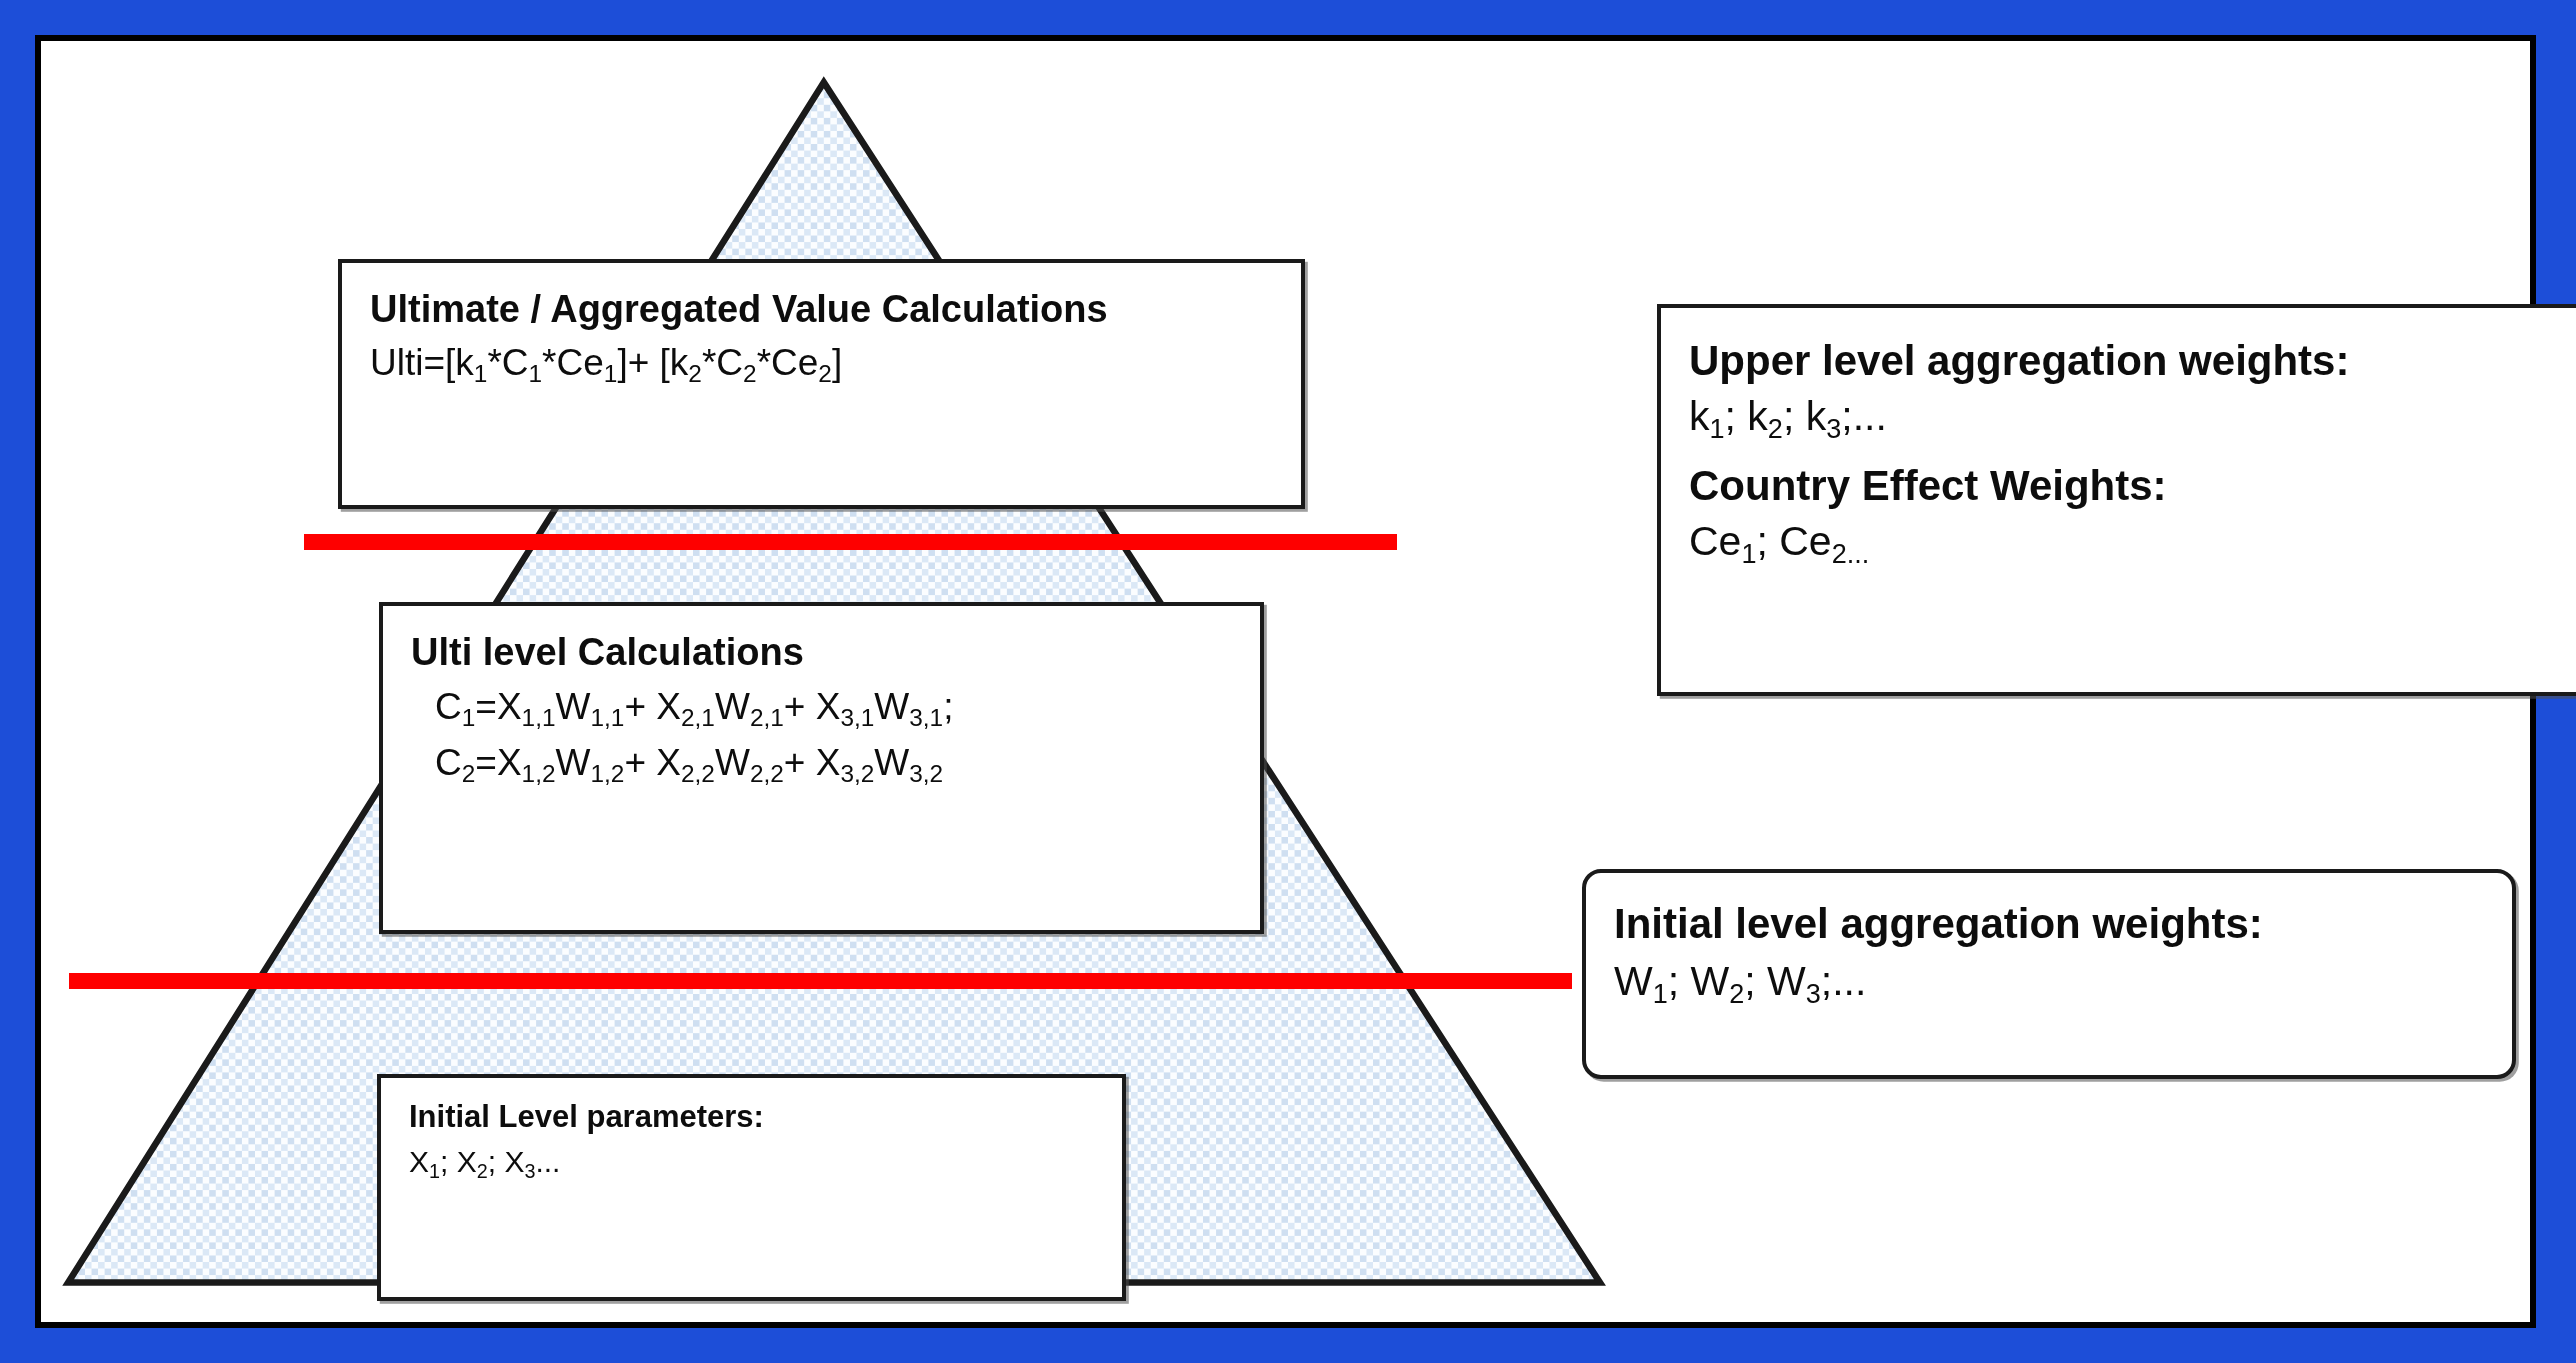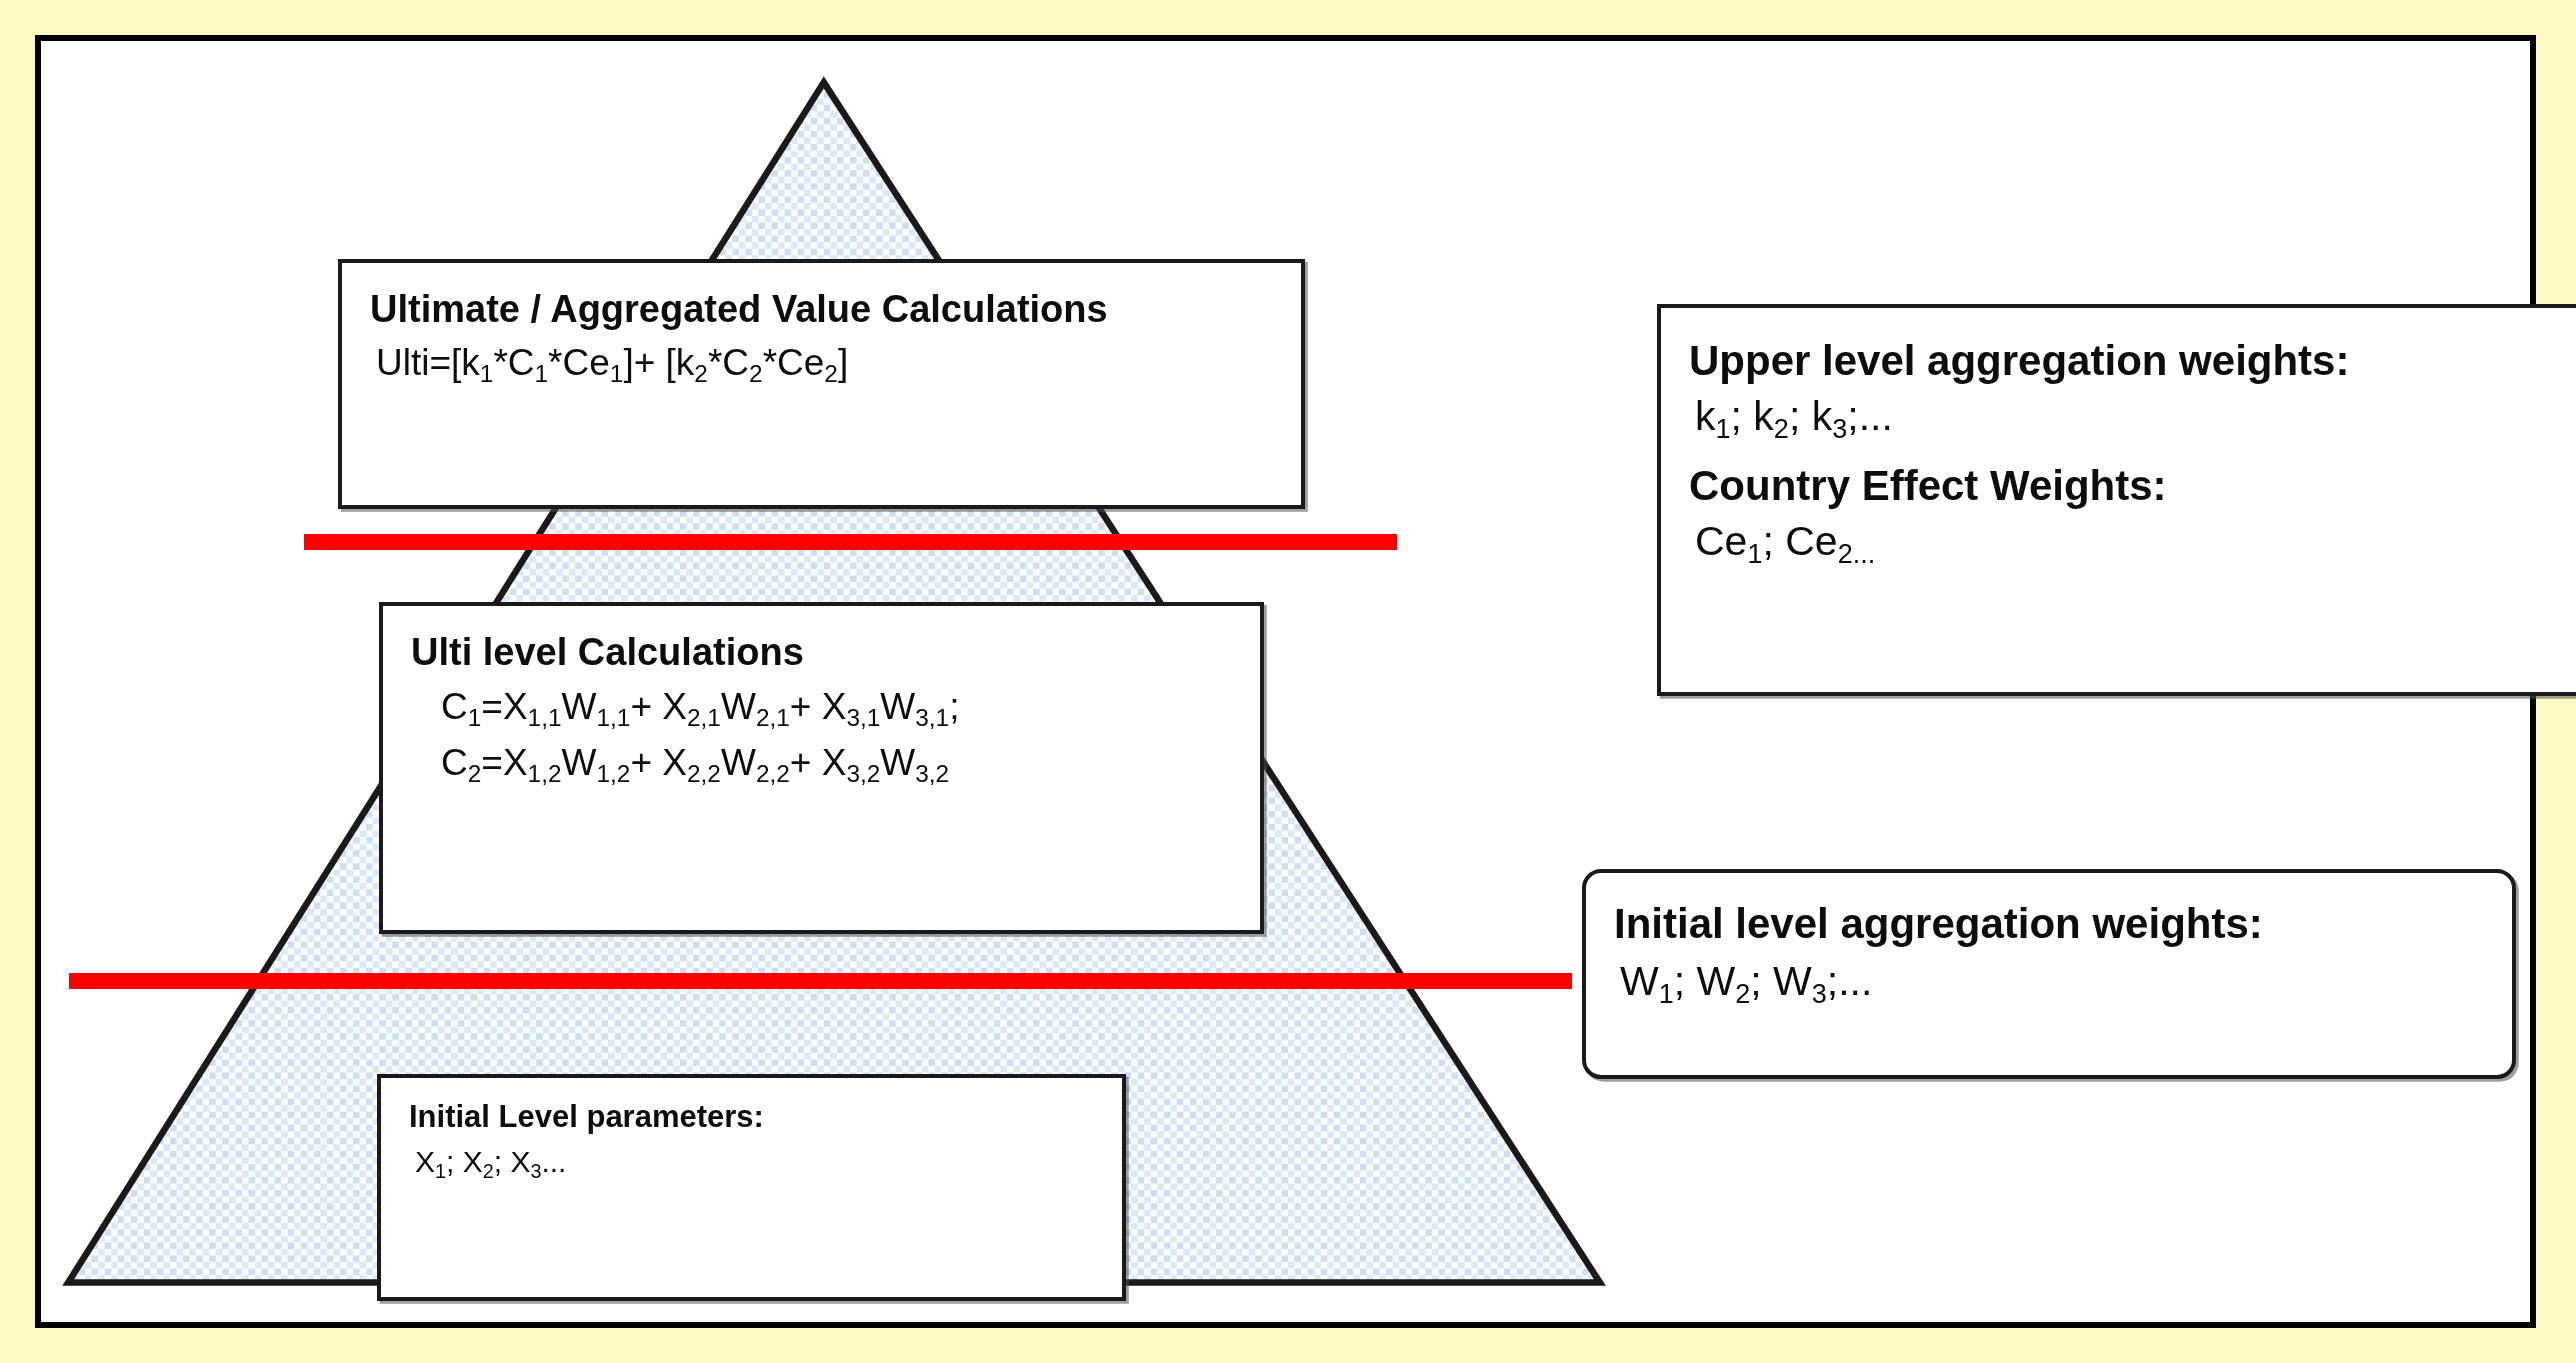--- a/index.html
+++ b/index.html
@@ -7,21 +7,21 @@
     padding: 0;
     background: #ffffff;
   }
   body {
     font-family: "Liberation Sans", sans-serif;
   }
   #canvas {
     position: relative;
     width: 2576px;
     height: 1364px;
-    background: #fef9c3;
+    background: #1d4ed8;
     overflow: hidden;
   }
 
   
   #outer-frame {
     position: absolute;
     left: 35px;
     top: 35px;
     width: 2501px;
     height: 1293px;
@@ -70,21 +70,21 @@
   }
   .heading {
     font-weight: bold;
     color: #0d0d0d;
     line-height: 1.18;
     margin: 0;
   }
   .formula {
     color: #0d0d0d;
     line-height: 1.25;
-    margin: 6px;
+    margin: 0;
     white-space: nowrap;
   }
   .formula sub {
     font-size: 0.66em;
     line-height: 0;
     vertical-align: baseline;
     position: relative;
     top: 0.28em;
   }
 

